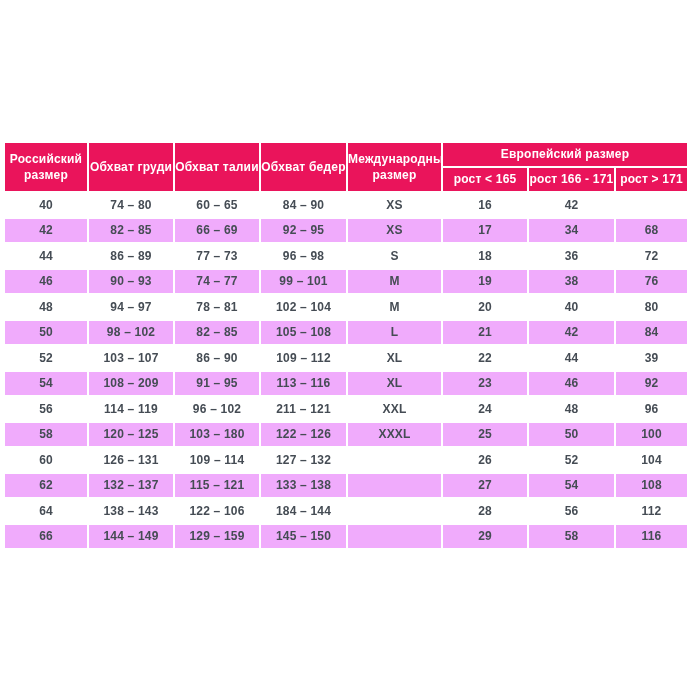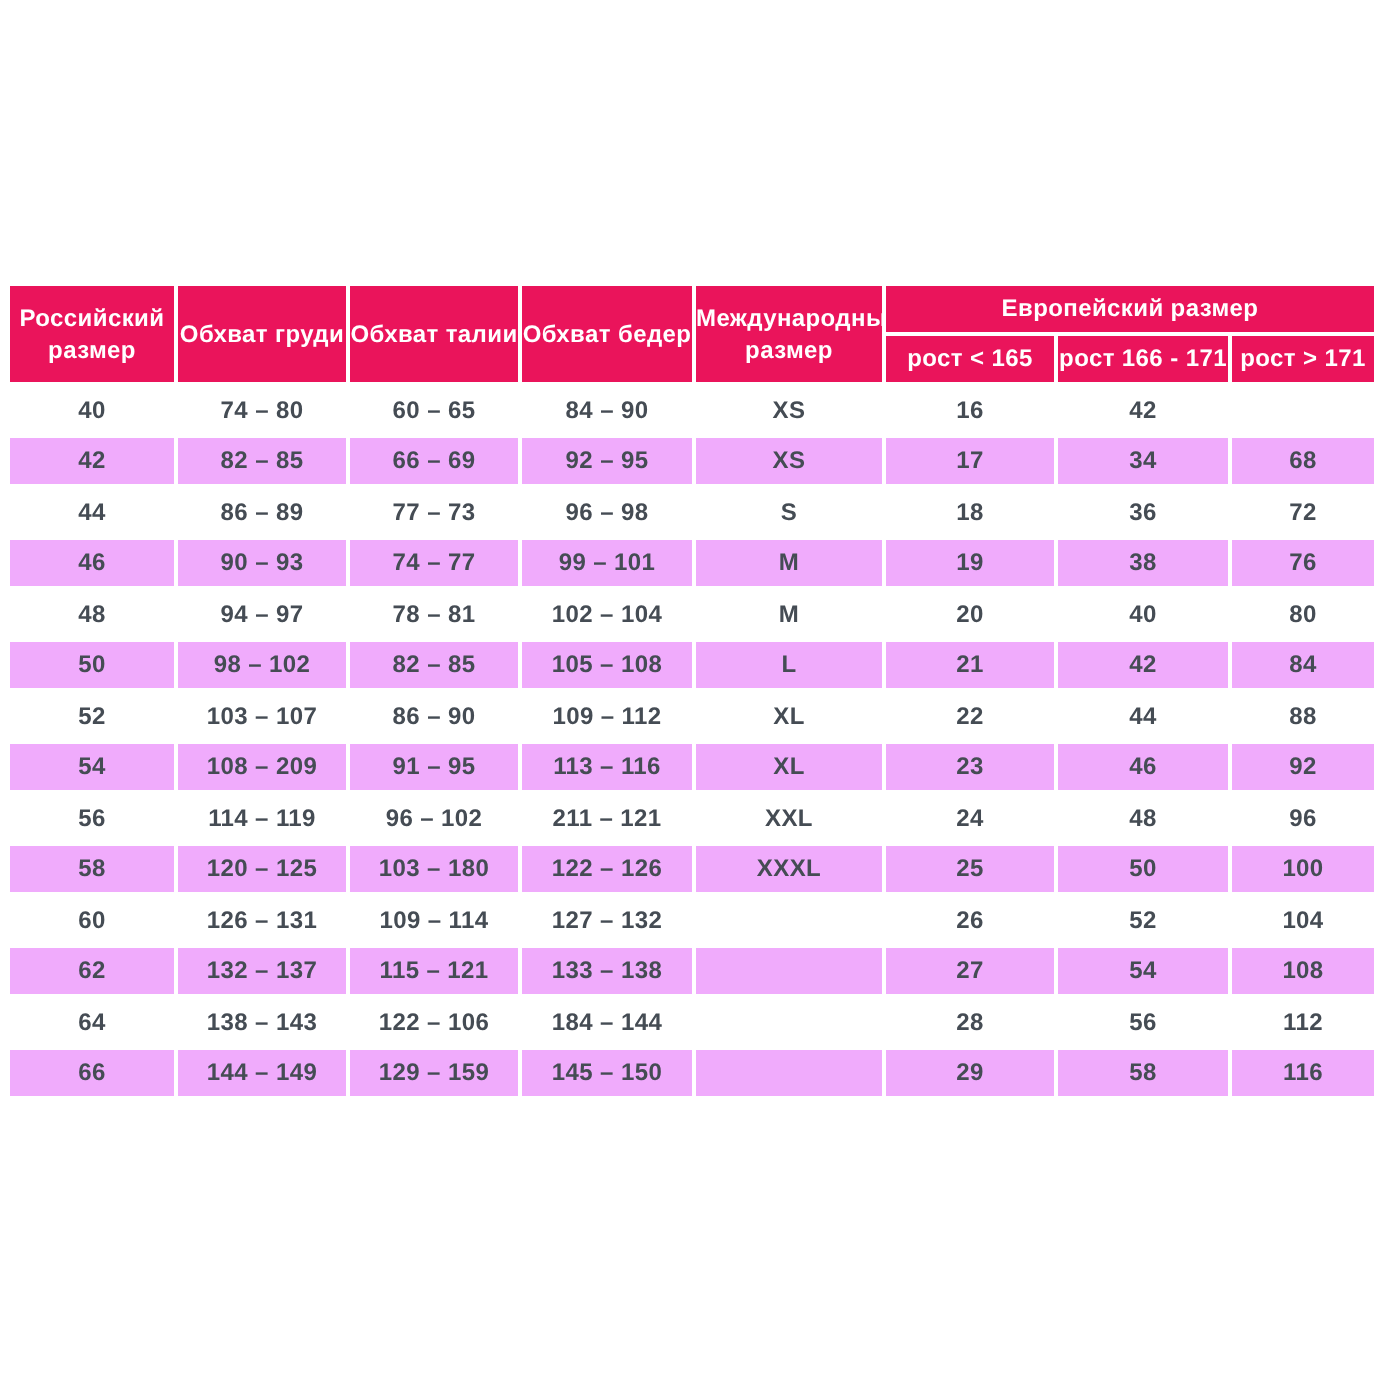--- a/index.html
+++ b/index.html
@@ -160,21 +160,21 @@
             <td>84</td>
           </tr>
           <tr>
             <td>52</td>
             <td>103 – 107</td>
             <td>86 – 90</td>
             <td>109 – 112</td>
             <td>XL</td>
             <td>22</td>
             <td>44</td>
-            <td>88</td>
+            <td>39</td>
           </tr>
           <tr class="alt">
             <td>54</td>
             <td>108 – 209</td>
             <td>91 – 95</td>
             <td>113 – 116</td>
             <td>XL</td>
             <td>23</td>
             <td>46</td>
             <td>92</td>

